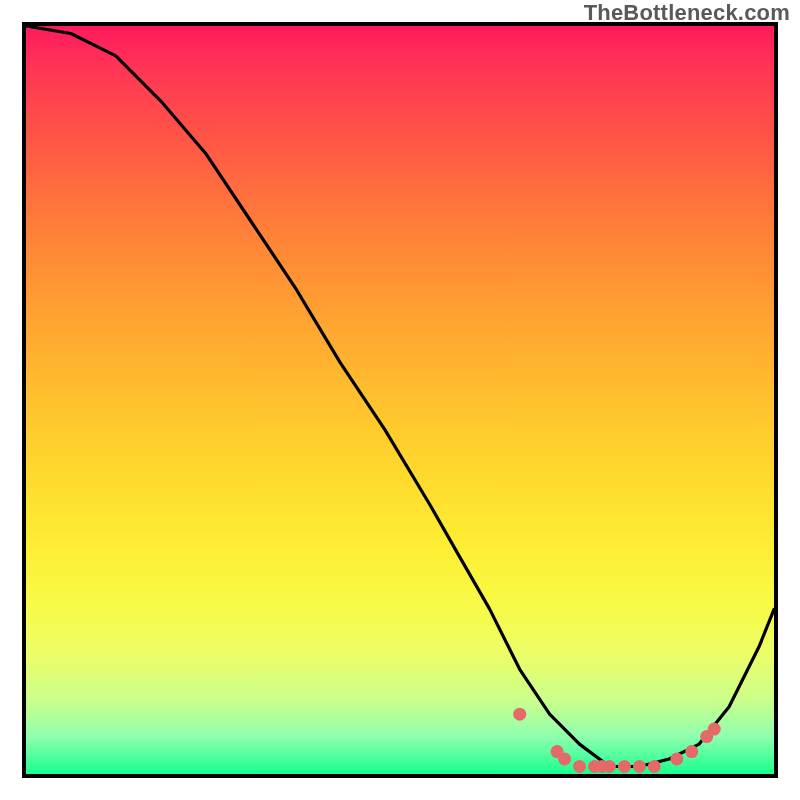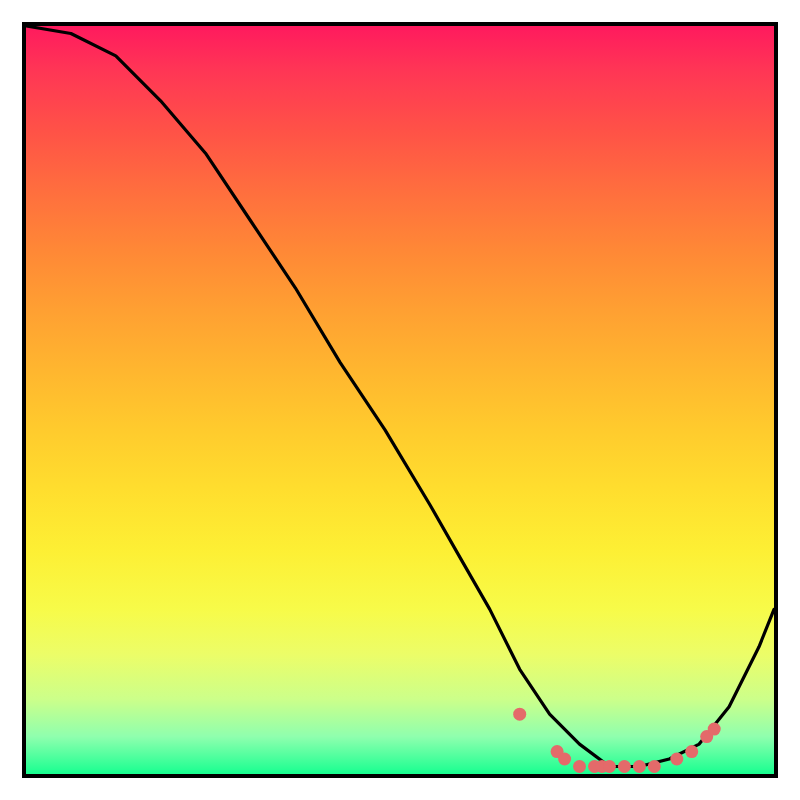--- a/index.html
+++ b/index.html
@@ -58,20 +58,21 @@
     inset: 0;
     width: 100%;
     height: 100%;
   }
 </style>
 </head>
 <body>
 
 <div class="chart-wrap">
 
+  <div class="watermark">TheBottleneck.com</div>
 
   <div class="plot-area">
     <svg class="curve" viewBox="0 0 748 748" preserveAspectRatio="none">
       <path id="main-curve" fill="none" stroke="#000000" stroke-width="3.2" stroke-linejoin="round" stroke-linecap="round" d="M0.0 0.0 L44.9 7.5 L89.8 29.9 L134.6 74.8 L179.5 127.2 L224.4 194.5 L269.3 261.8 L314.2 336.6 L359.0 403.9 L403.9 478.7 L433.8 531.1 L463.8 583.4 L493.7 643.3 L523.6 688.2 L553.5 718.1 L583.4 740.5 L613.4 740.5 L643.3 733.0 L673.2 718.1 L703.1 680.7 L733.0 620.8 L748.0 583.4"></path>
       <g id="marker-group">
           <circle cx="493.7" cy="688.2" r="6.5" fill="#e46a6a"></circle>
           <circle cx="531.1" cy="725.6" r="6.5" fill="#e46a6a"></circle>
           <circle cx="538.6" cy="733.0" r="6.5" fill="#e46a6a"></circle>
           <circle cx="553.5" cy="740.5" r="6.5" fill="#e46a6a"></circle>
           <circle cx="568.5" cy="740.5" r="6.5" fill="#e46a6a"></circle>

